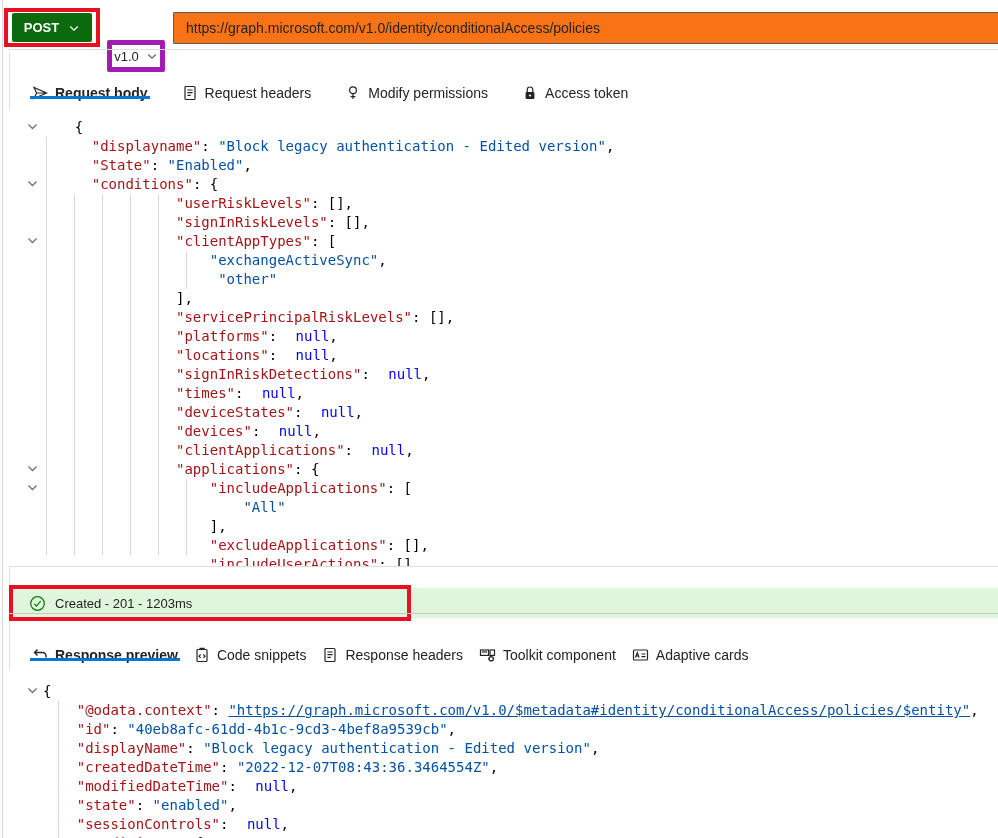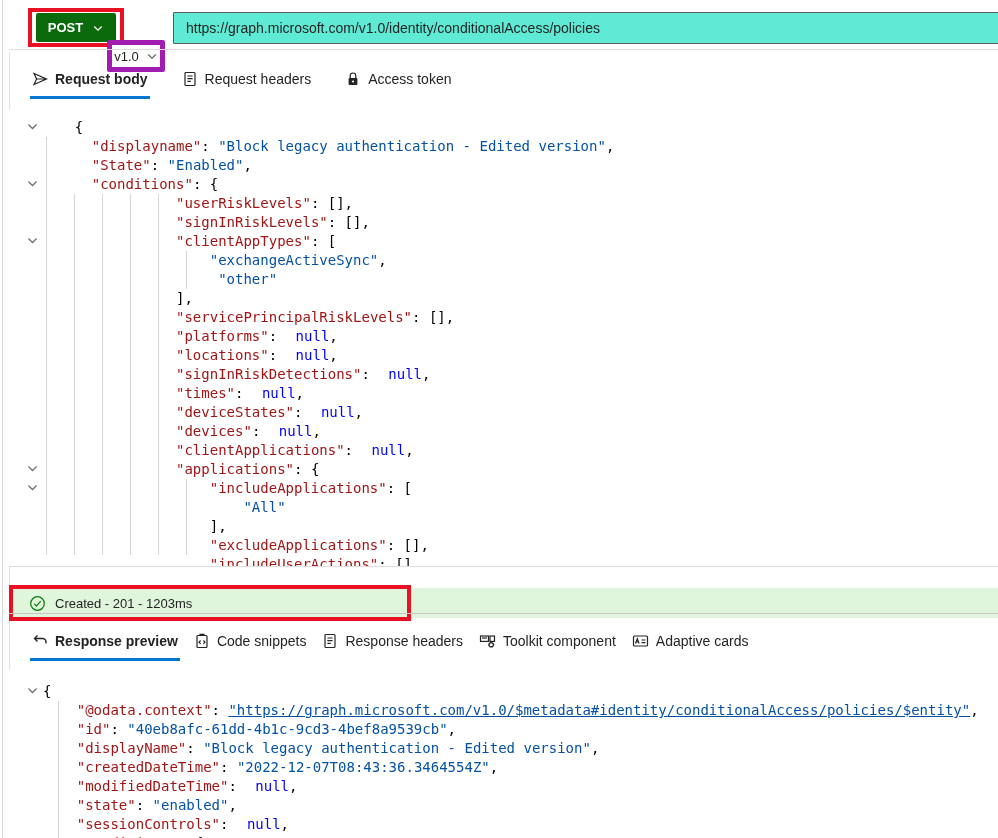--- a/index.html
+++ b/index.html
@@ -8,41 +8,41 @@
   .page { position:relative; width:998px; height:838px; }
 
   
   .vline { position:absolute; width:1px; background:#d8d8d8; }
   .vline.a { left:2px; top:0; height:838px; }
   .vline.b { left:9px; top:52px; height:786px; background:#e2e2e2; }
   .hline { position:absolute; height:1px; background:#e0dedd; left:9px; right:0; }
 
   
   .toolbar { position:absolute; top:8px; left:4px; right:0; height:40px; }
-  .method-wrap { position:absolute; left:0; top:0; width:108px; height:40px;margin-left:24px; }
+  .method-wrap { position:absolute; left:0; top:0; width:108px; height:40px; }
   .method-btn { position:absolute; left:8px; top:5px; width:80px; height:29px;
       background:#0b6a0b; color:#fff; border:none; border-radius:2px;
       font:600 13px "Liberation Sans", sans-serif; display:flex; align-items:center;
       justify-content:center; gap:9px; cursor:pointer; }
   .annot { position:absolute; border:4px solid #e81123; pointer-events:none; }
   .annot.method { left:0; top:0; width:96px; height:39px; }
   .version-btn { position:absolute; left:103px; top:4px; width:58px; height:32px;
       background:#fff; border:5px solid #a21caf; border-radius:2px;
       font:13px "Liberation Sans", sans-serif; color:#242424; display:flex;
       align-items:center; justify-content:center; gap:7px; cursor:pointer;margin-top:28px; }
   .url-input { position:absolute; left:169px; top:4px; right:-1px; height:32px;
       border:1px solid #5b5a59; border-radius:1px; padding:12px 12px;
-      font:14px "Liberation Sans", sans-serif; color:#242424; background:#5eead4; }
+      font:14px "Liberation Sans", sans-serif; color:#242424; background:#f97316; }
 
   
   .tabs { position:absolute; left:9px; right:0; height:46px; display:flex;
           align-items:center; padding-left:21px; gap:30px; }
   .tabs.req { top:56px; }
   .tabs.resp { top:618px;gap:12px; }
-  .tab { position:relative; display:flex; align-items:center; gap:7px; height:44px;
+  .tab { position:relative; display:flex; align-items:flex-end; gap:7px; height:44px;
          background:none; border:none; cursor:pointer; padding:0 2px;
          font:14px "Liberation Sans", sans-serif; color:#242424; }
   .tab.active { font-weight:700; }
   .tab.active::after { content:""; position:absolute; left:0; right:0; bottom:2px;
          height:3px; background:#0078d4; }
   .icon { display:inline-flex; align-items:center; justify-content:center; }
   .icon svg { display:block; }
 
   
   .editor { position:absolute; left:9px; right:0; overflow:hidden; background:#fff;
@@ -117,20 +117,29 @@
           <svg width="16" height="16" viewBox="0 0 16 16">
             <rect x="3" y="1.5" width="10" height="13" rx="1" fill="none" stroke="#242424" stroke-width="1.2"></rect>
             <path d="M5.4 5h5.2M5.4 7.7h5.2M5.4 10.4h3.4" fill="none" stroke="#242424" stroke-width="1.2"></path>
           </svg>
         </span>
         <span>Request headers</span>
       </button>
       <button class="tab">
         <span class="icon">
           <svg width="16" height="16" viewBox="0 0 16 16">
+            <circle cx="8" cy="5.2" r="3.4" fill="none" stroke="#242424" stroke-width="1.2"></circle>
+            <path d="M8 8.6V14M5.6 11.6h4.8" fill="none" stroke="#242424" stroke-width="1.2"></path>
+          </svg>
+        </span>
+        <span>Modify permissions</span>
+      </button>
+      <button class="tab">
+        <span class="icon">
+          <svg width="16" height="16" viewBox="0 0 16 16">
             <path d="M5.2 7V4.8a2.8 2.8 0 0 1 5.6 0V7" fill="none" stroke="#242424" stroke-width="1.2"></path>
             <rect x="3.6" y="7" width="8.8" height="7" rx="1" fill="#242424"></rect>
             <circle cx="8" cy="10.5" r="1.1" fill="#ffffff"></circle>
           </svg>
         </span>
         <span>Access token</span>
       </button>
     </nav>
 
   <div class="editor req" id="request-editor">

